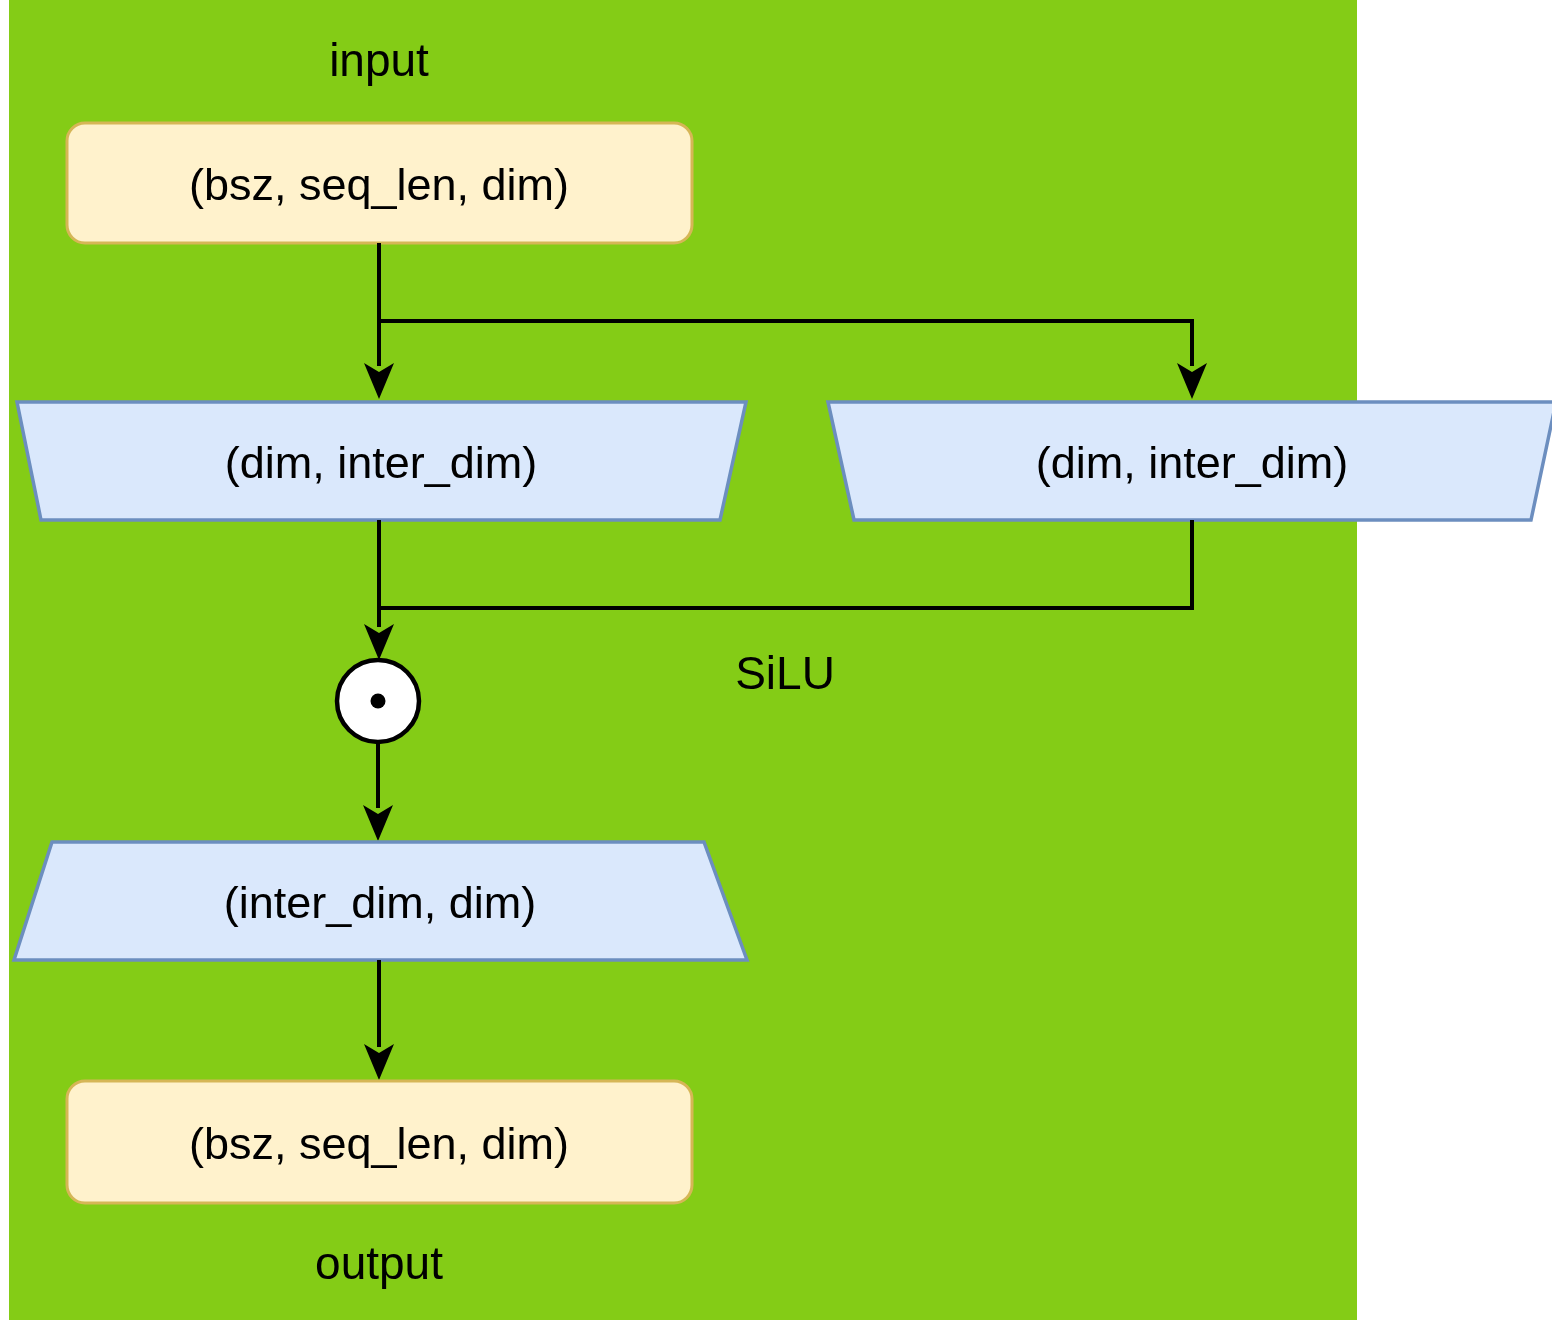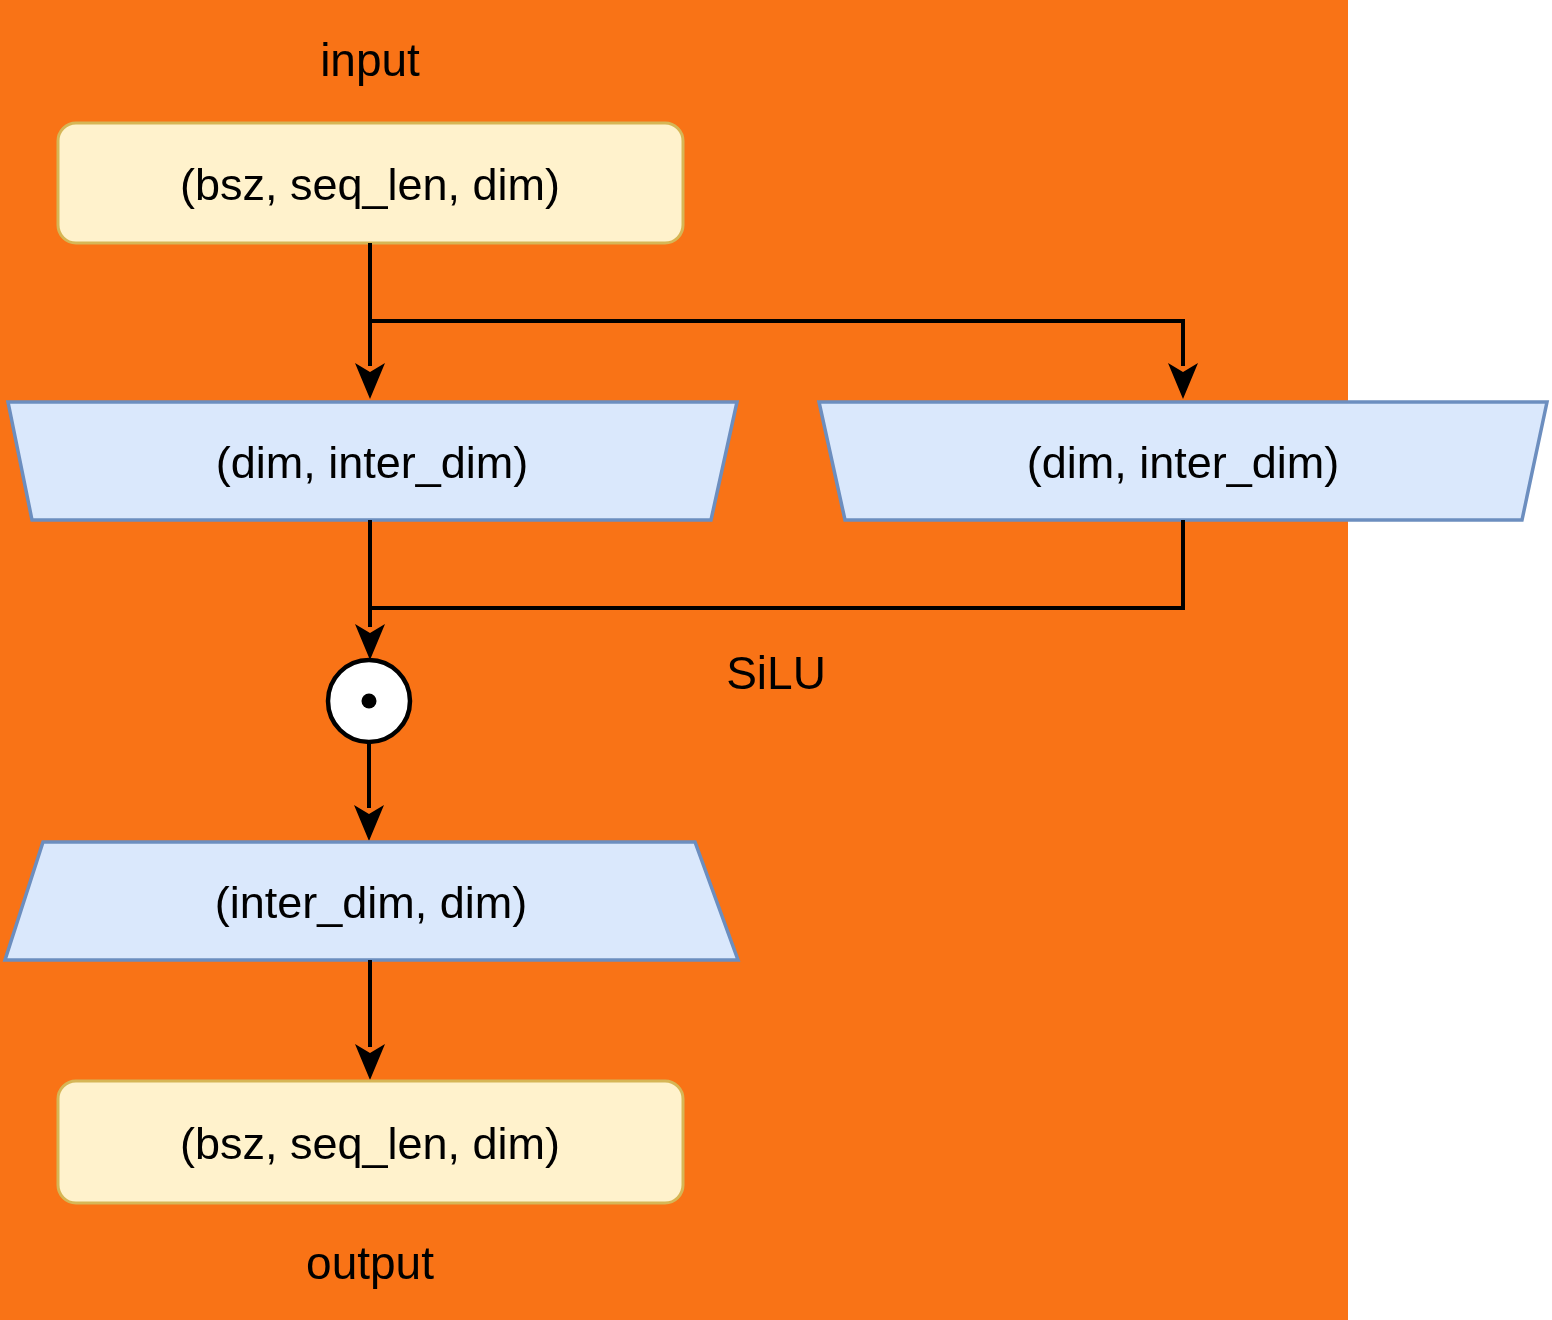--- a/index.html
+++ b/index.html
@@ -4,22 +4,23 @@
 <style>
   html, body {
     margin: 0;
     padding: 0;
     background: #ffffff;
   }
   .canvas {
     position: relative;
     width: 1348px;
     height: 1320px;
-    background: #f97316;
+    background: #84cc16;
     font-family: "Liberation Sans", sans-serif;
+    margin-left: 9px;
   }
   svg { display: block; }
   .edge {
     stroke: #000000;
     stroke-width: 4;
     fill: none;
   }
   .arrowhead {
     fill: #000000;
     stroke: none;

